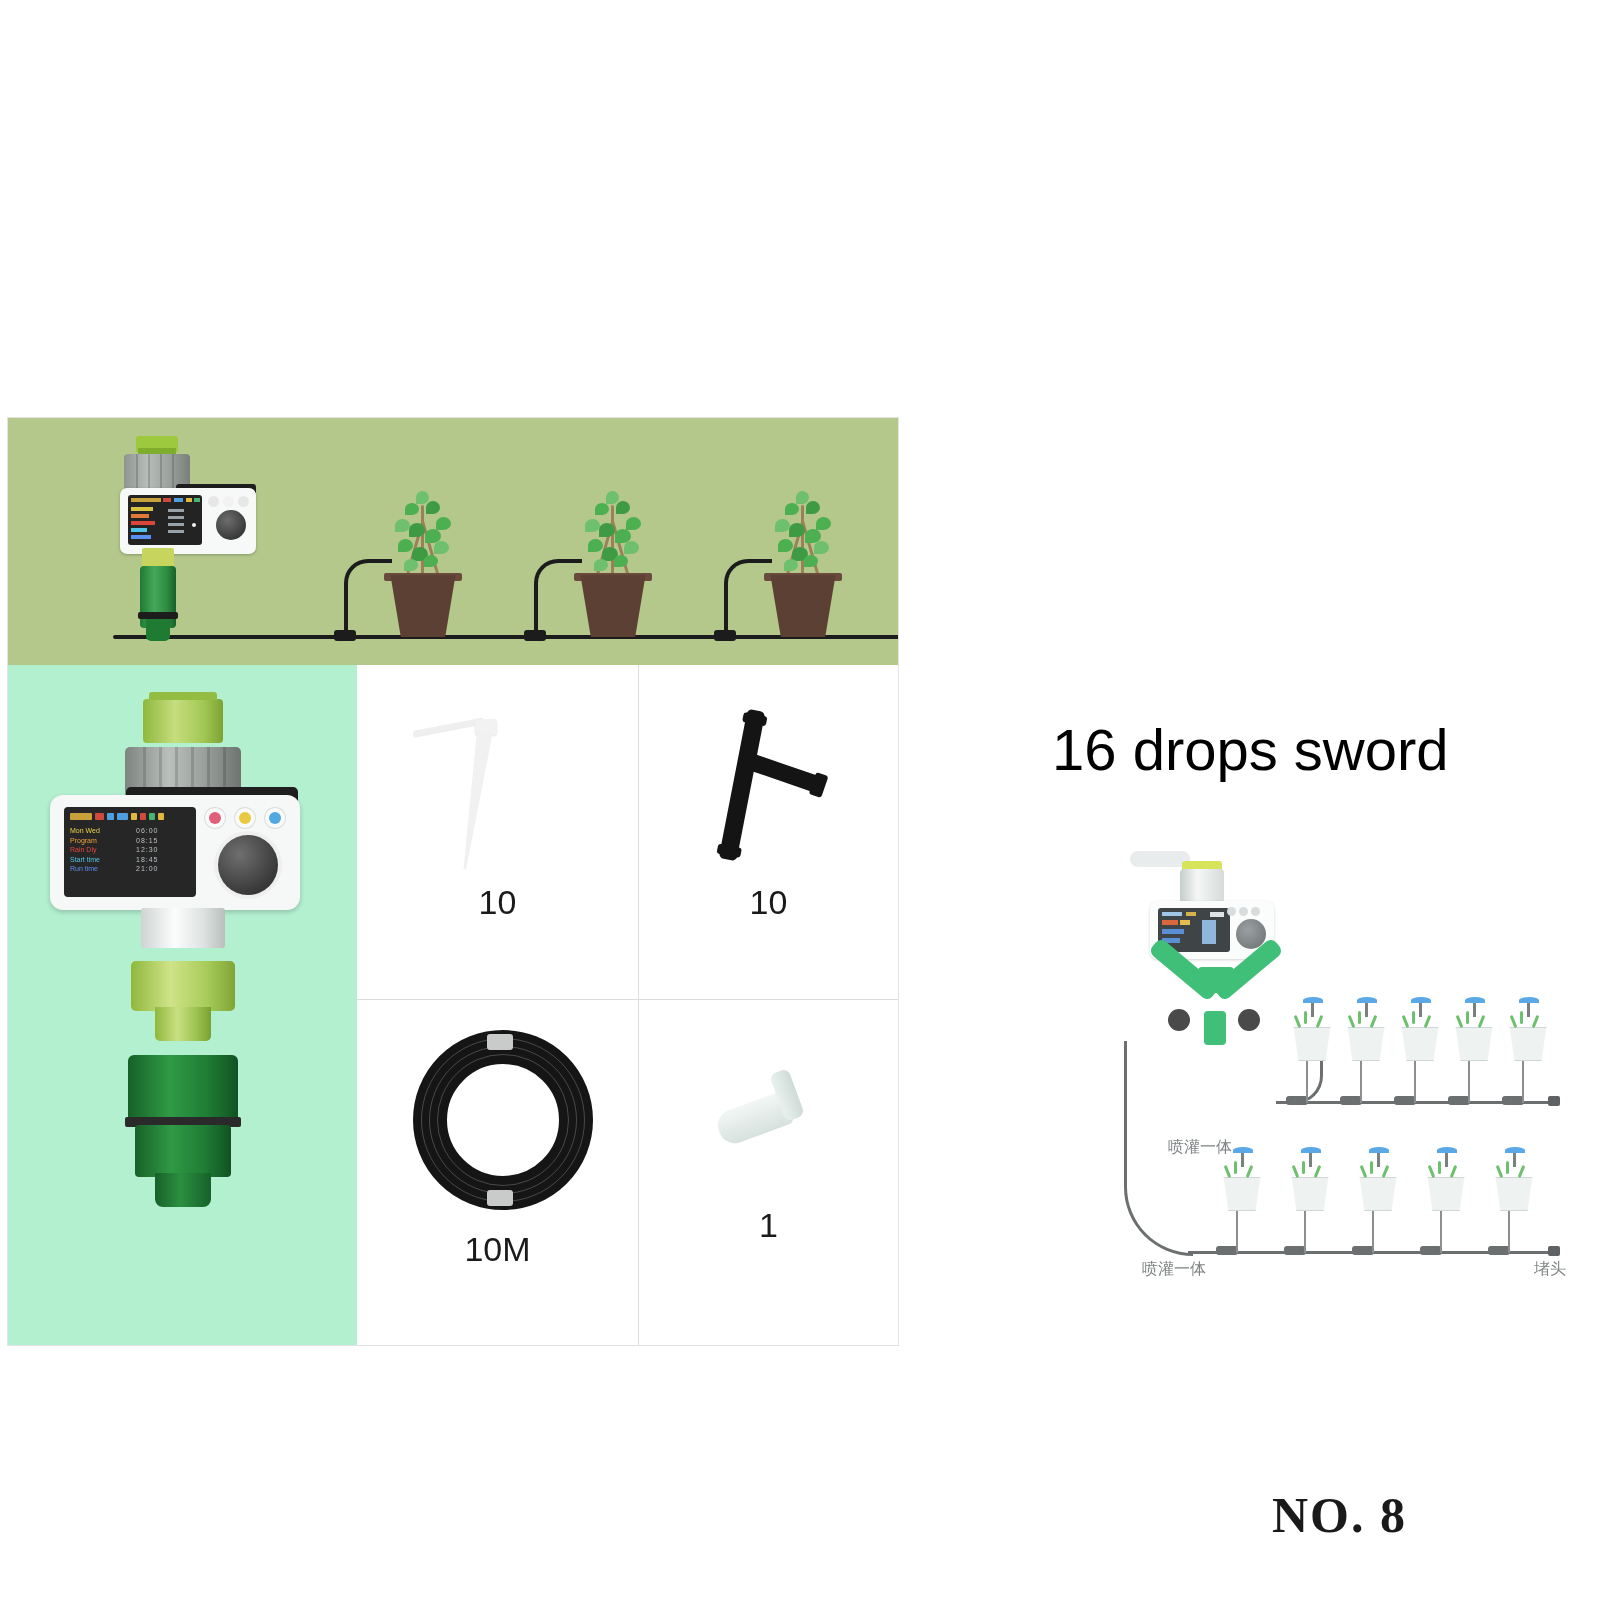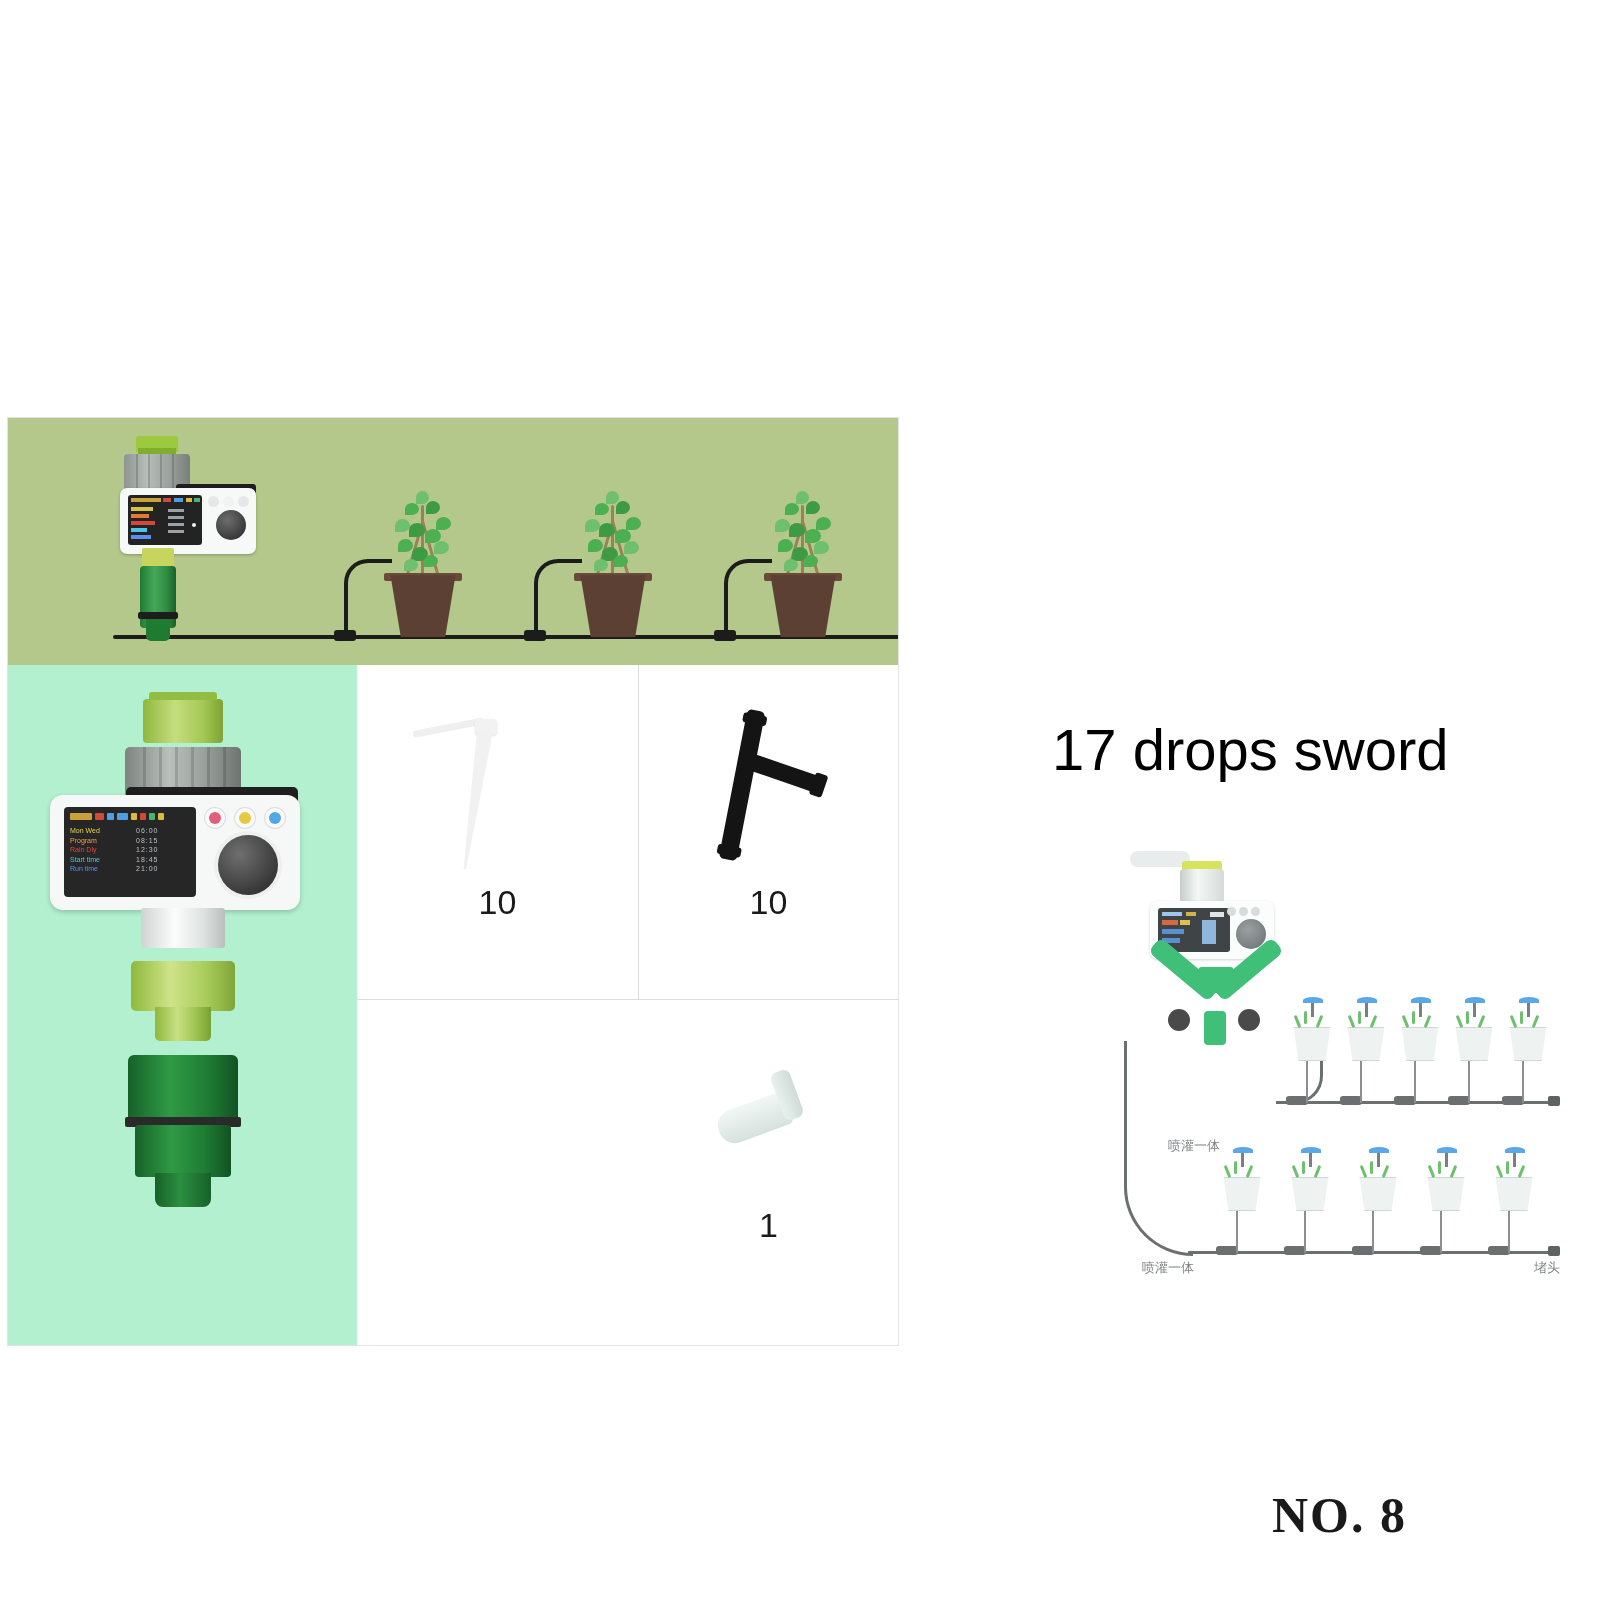--- a/index.html
+++ b/index.html
@@ -166,21 +166,21 @@
   .feed-path{position:absolute;border:3px solid #6b6f70;border-right:none;border-top:none;background:none;border-radius:0 0 0 90px;}
   .mainline{position:absolute;height:3px;background:#6b6f70;}
   .riser{position:absolute;width:2px;background:#8a8e8f;}
   .pot-s{position:absolute;width:40px;height:34px;background:#eef3f2;border:1px solid #cfd7d6;box-sizing:border-box;
          clip-path:polygon(4% 0,96% 0,84% 100%,16% 100%);}
   .spray{position:absolute;width:20px;height:6px;background:#5aa9e6;border-radius:50% 50% 0 0;}
   .spray-stem{position:absolute;width:3px;height:14px;background:#7a7f80;}
   .grass{position:absolute;width:3px;height:13px;background:#6ec06e;border-radius:2px;}
   .connector{position:absolute;width:22px;height:9px;background:#6b6f70;border-radius:3px;}
   .cn-end{position:absolute;width:12px;height:10px;background:#5e6263;border-radius:2px;}
-  .cn-label{position:absolute;font-size:13px;color:#7e8384;white-space:nowrap;}
+  .cn-label{position:absolute;font-size:16px;color:#7e8384;white-space:nowrap;}
 
   .no-label{position:absolute;left:1272px;top:1486px;font-size:50px;font-weight:bold;color:#1a1a1a;
             font-family:"Liberation Serif", serif;letter-spacing:2px;}
 </style>
 </head>
 <body>
 
 <div class="page">
 
 
@@ -375,31 +375,41 @@
     </div>
 
     <div class="grid-cell cell-tr">
       <div class="tee-part">
         <div class="tee-bar"></div>
         <div class="tee-branch"></div>
       </div>
       <div class="qty" style="top:218px">10</div>
     </div>
 
+    <div class="grid-cell cell-bl">
+      <div class="coil">
+        <div class="coil-i" style="left:-26px;top:-26px;width:164px;height:164px;"></div>
+        <div class="coil-i" style="left:-18px;top:-18px;width:148px;height:148px;"></div>
+        <div class="coil-i" style="left:-10px;top:-10px;width:132px;height:132px;"></div>
+        <div class="coil-hl" style="left:40px;top:-30px;"></div>
+        <div class="coil-hl" style="left:40px;top:126px;"></div>
+      </div>
+      <div class="qty" style="top:230px">10M</div>
+    </div>
 
     <div class="grid-cell cell-br">
       <div class="plug">
         <div class="plug-stem"></div>
         <div class="plug-head"></div>
       </div>
       <div class="qty" style="top:206px">1</div>
     </div>
   </div>
 
-  <div class="r-label l2">17 drops sword</div>
+  <div class="r-label l2">16 drops sword</div>
 
   <div class="diagram">
 
     <div style="position:absolute;left:40px;top:6px;width:60px;height:16px;background:#e9ecec;border-radius:8px;"></div>
     <div style="position:absolute;left:92px;top:14px;width:6px;height:20px;background:#eceeee;"></div>
 
     <div class="dg-timer">
       <div class="dg-cap"></div>
       <div class="dg-neck"></div>
       <div class="dg-body">

